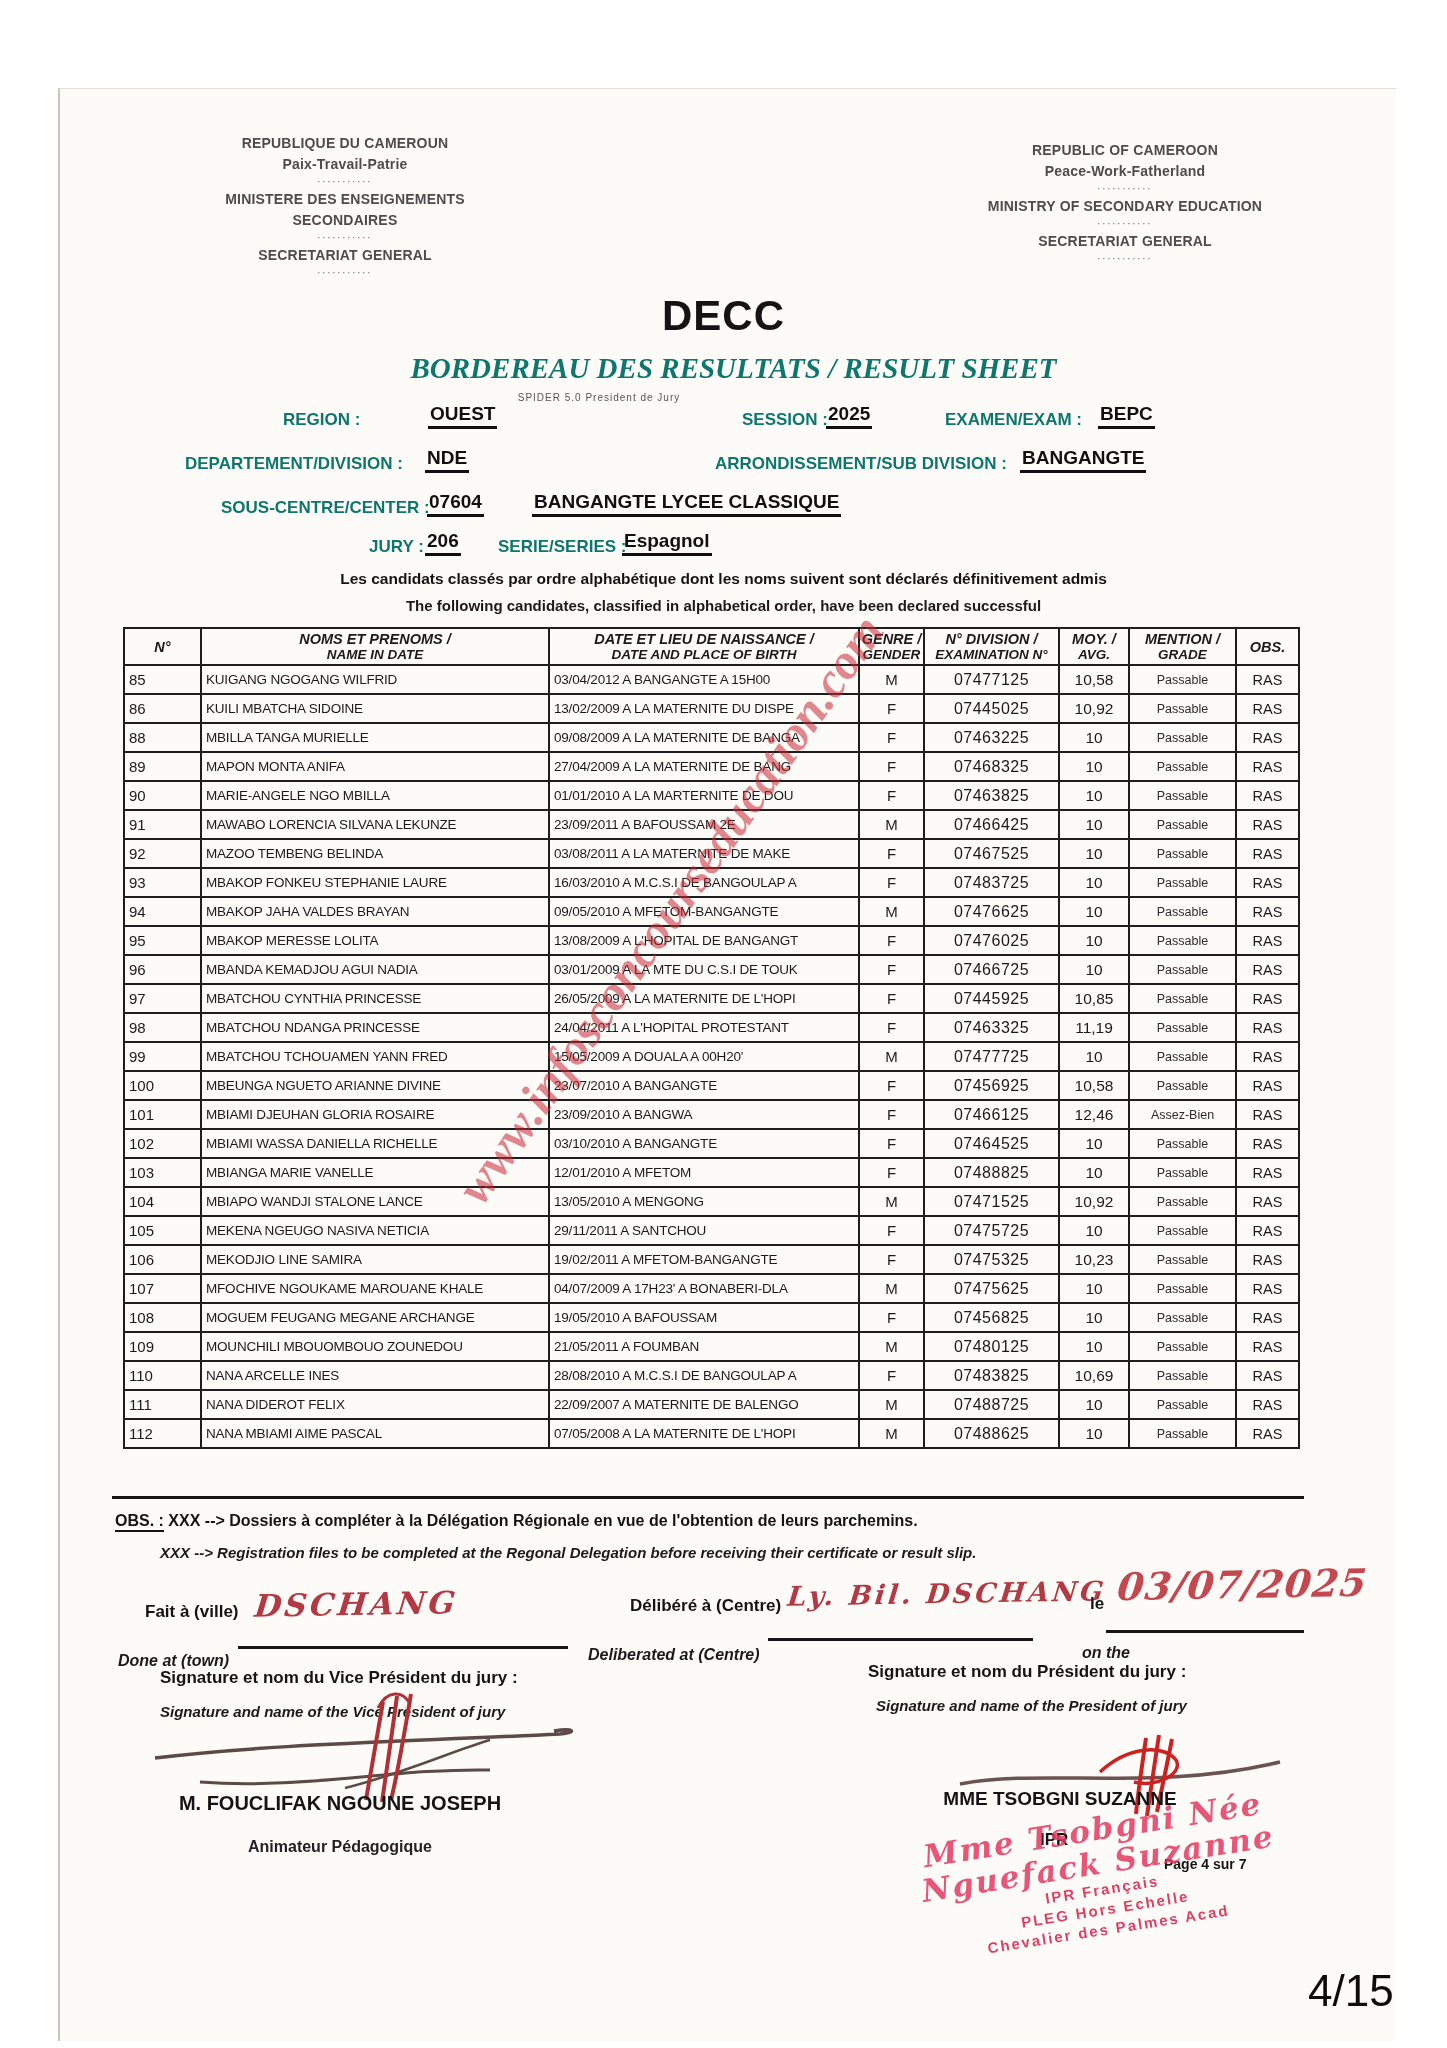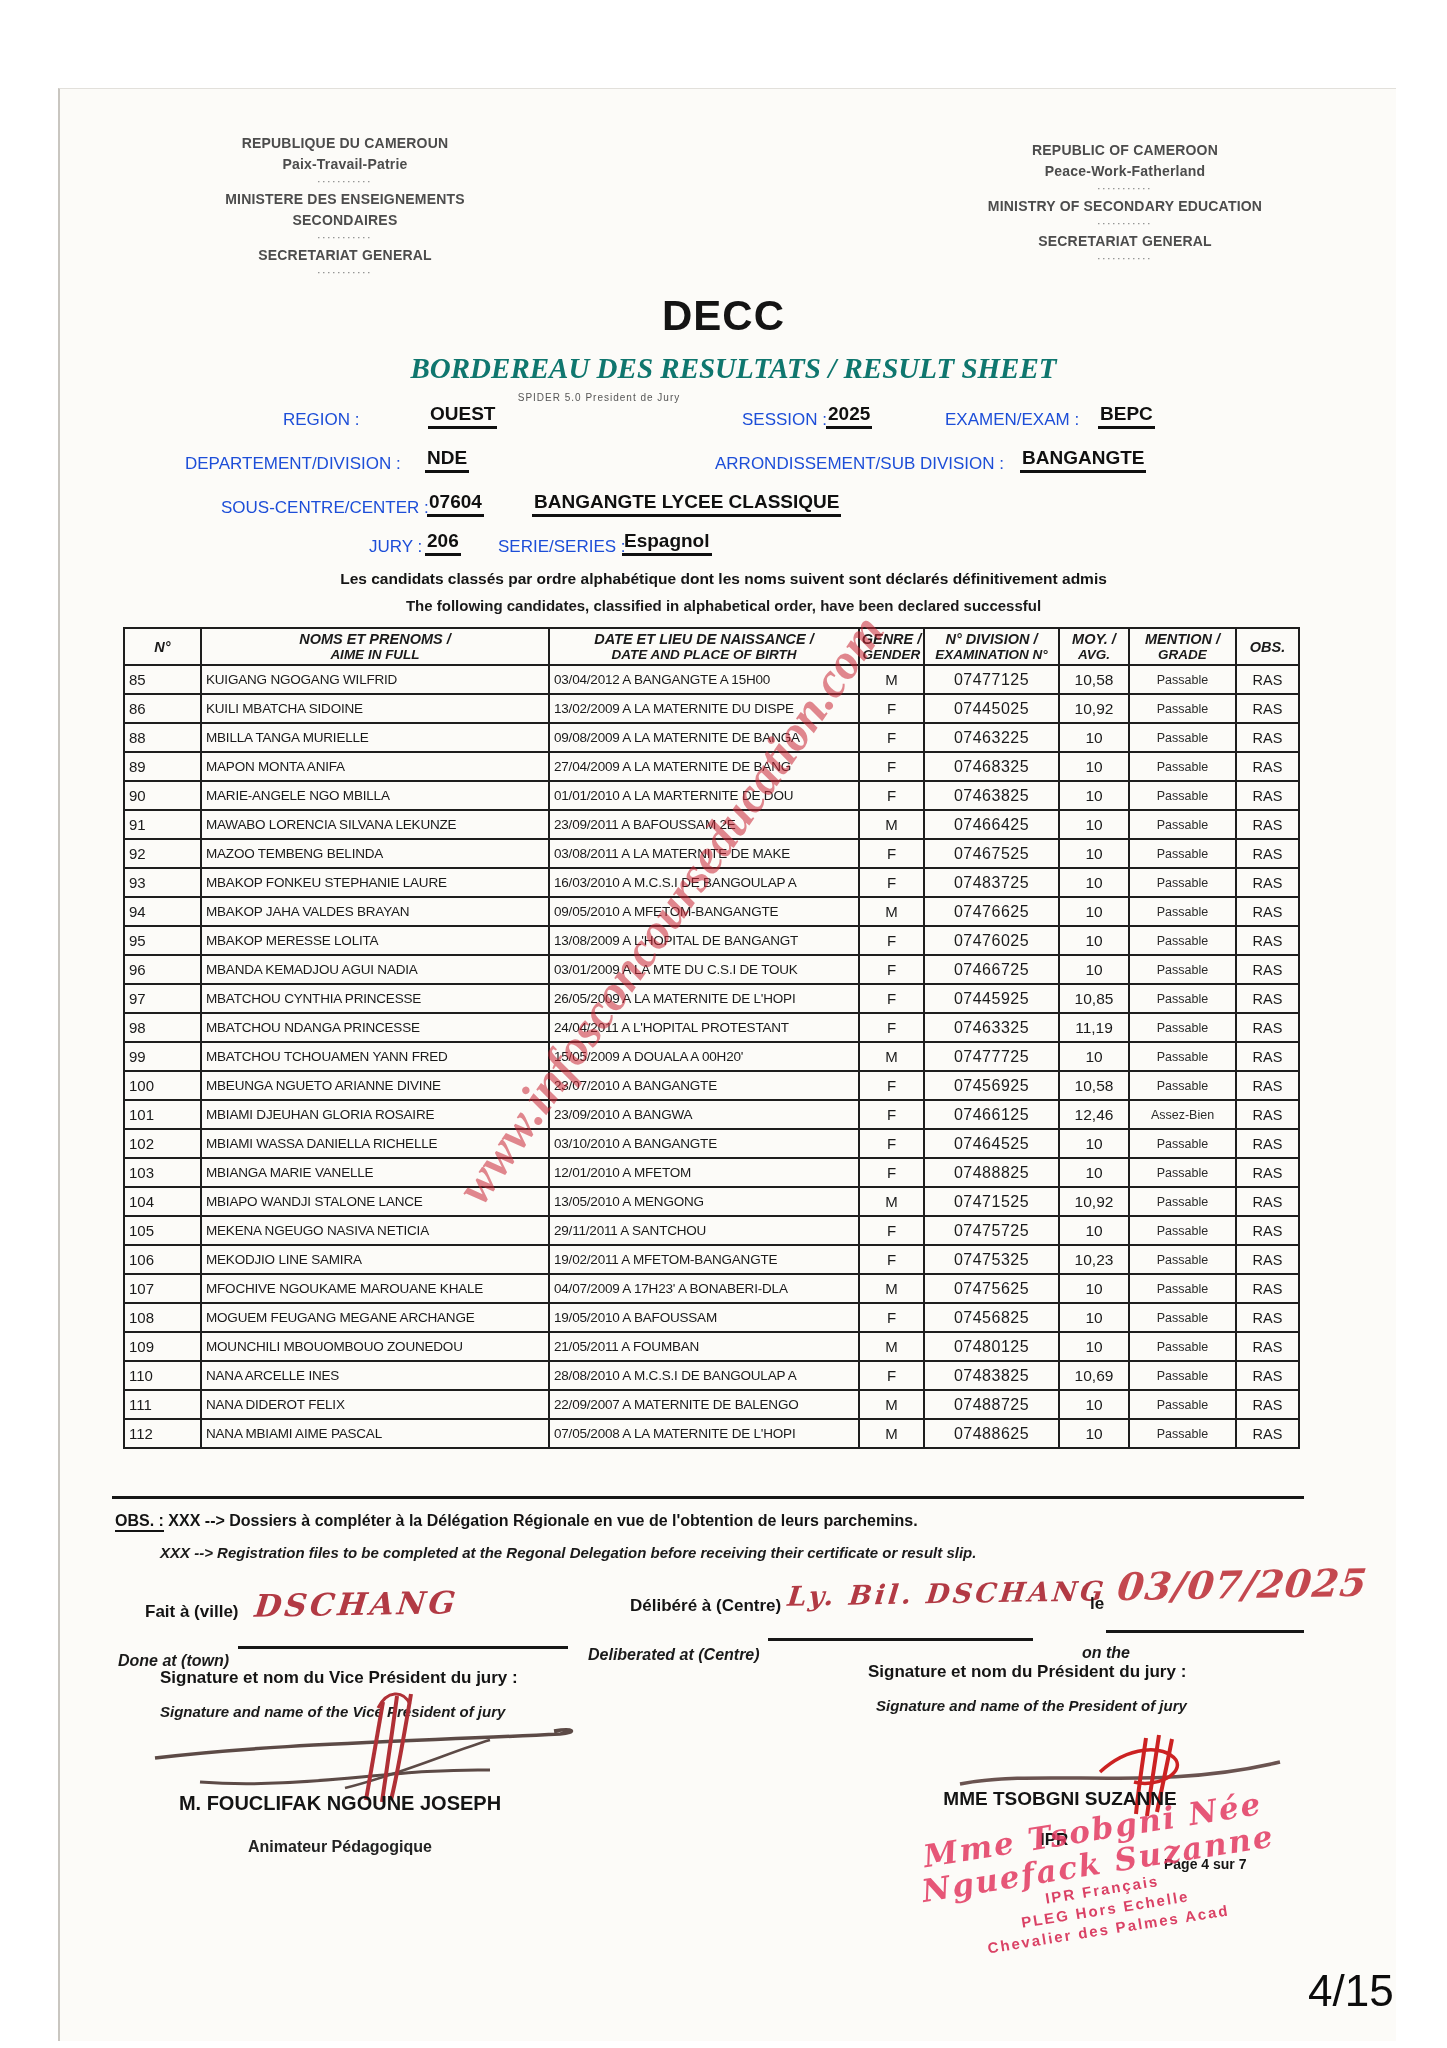--- a/index.html
+++ b/index.html
@@ -9,21 +9,21 @@
          border-left:2px solid #c9c6c0;border-top:1px solid #e2e0db;}
   .abs{position:absolute;}
   
   .hdr{font-size:14px;font-weight:bold;color:#4c4c4c;text-align:center;line-height:21px;letter-spacing:.2px;}
   .hdr .dots{font-size:9px;color:#8a8a8a;letter-spacing:2px;line-height:14px;}
   
   .doc-title{font-size:42px;font-weight:bold;letter-spacing:1px;color:#141414;}
   .doc-sub{font-family:"Liberation Serif",serif;font-style:italic;font-weight:bold;font-size:29px;color:#0f766e;padding-left:10px;}
   .doc-tiny{font-size:10px;color:#555;letter-spacing:1px;}
   
-  .lbl{font-weight:normal;font-size:17px;color:#1d4ed8;white-space:nowrap;}
+  .lbl{font-weight:bold;font-size:17px;color:#0f766e;white-space:nowrap;}
   .val{font-weight:bold;font-size:19px;color:#101010;border-bottom:3px solid #101010;padding:0 2px 1px 2px;white-space:nowrap;}
   .notice-fr{font-weight:bold;font-size:15.5px;color:#141414;}
   .notice-en{font-weight:bold;font-size:15px;color:#1a1a1a;}
   
   #results{border-collapse:collapse;table-layout:fixed;width:1175px;background:transparent;}
   #results th,#results td{border:2px solid #1e1e1e;overflow:hidden;white-space:nowrap;}
   #results th{padding:2px 1px;vertical-align:middle;}
   .th-fr{font-weight:bold;font-style:italic;font-size:14.5px;text-align:center;}
   .th-en{font-weight:bold;font-style:italic;font-size:13.5px;text-align:center;}
   #results td{height:27px;padding:0 4px;}
@@ -125,21 +125,21 @@
         <col style="width:107px">
         <col style="width:63px">
     </colgroup>
     <thead>
         <tr>
           <th>
             <div class="th-fr">N°</div>
           </th>
           <th>
             <div class="th-fr">NOMS ET PRENOMS /</div>
-            <div class="th-en">AIME IN FULL</div>
+            <div class="th-en">NAME IN DATE</div>
           </th>
           <th>
             <div class="th-fr">DATE ET LIEU DE NAISSANCE /</div>
             <div class="th-en">DATE AND PLACE OF BIRTH</div>
           </th>
           <th>
             <div class="th-fr">GENRE /</div>
             <div class="th-en">GENDER</div>
           </th>
           <th>

